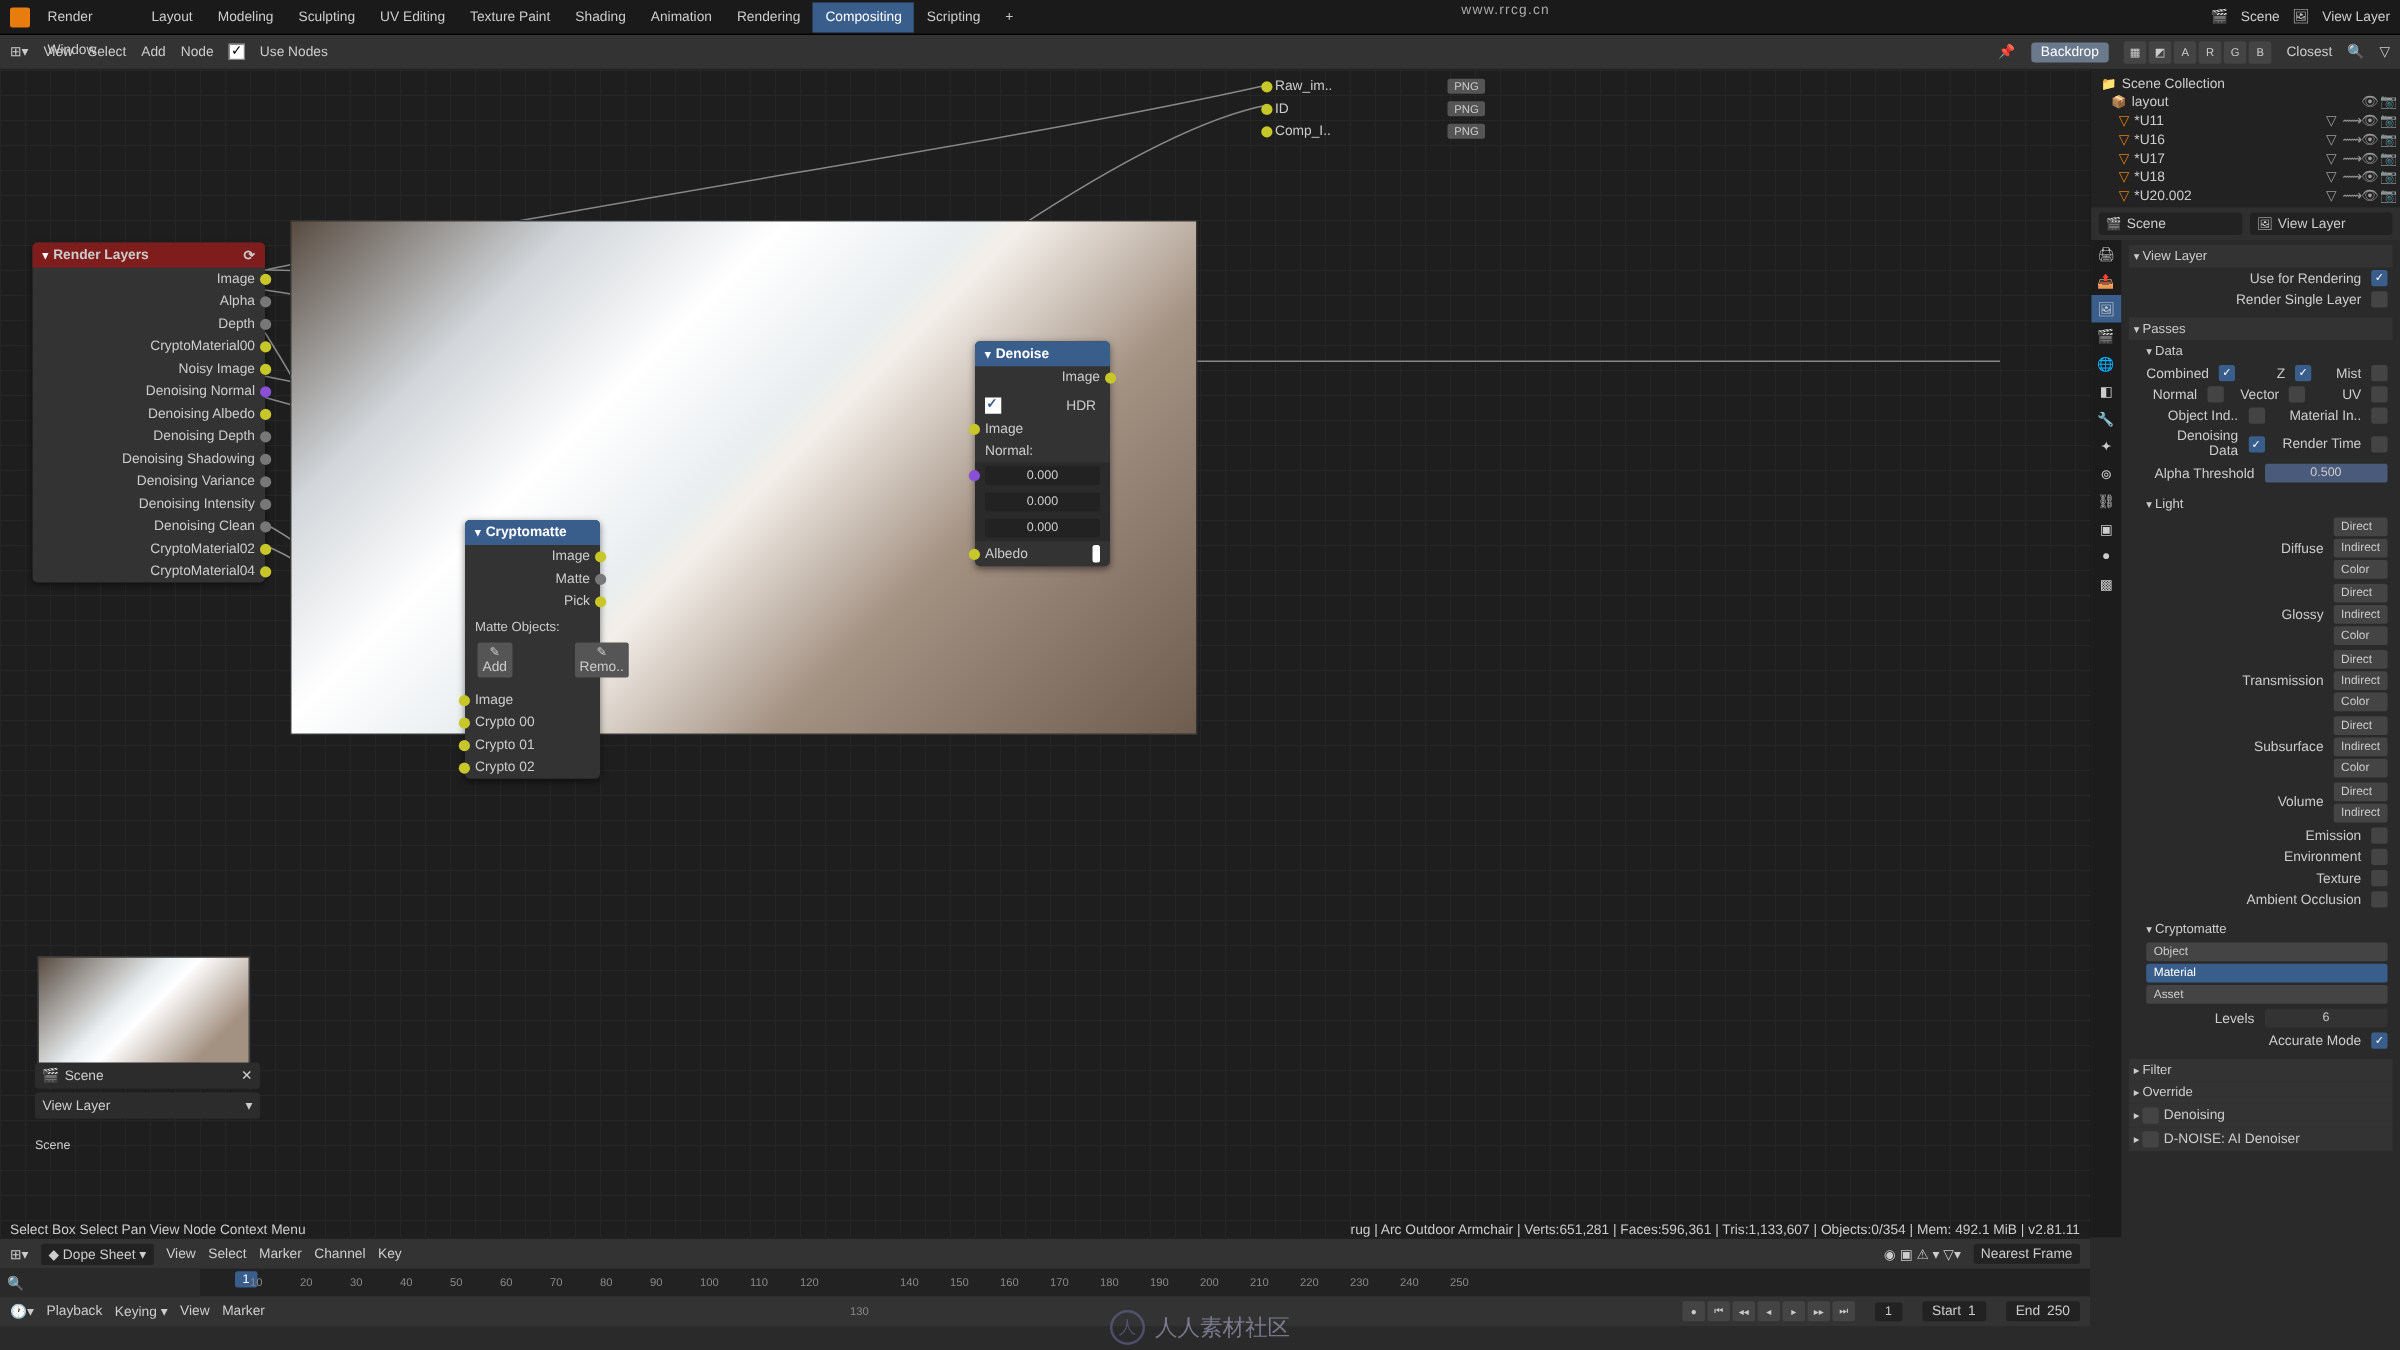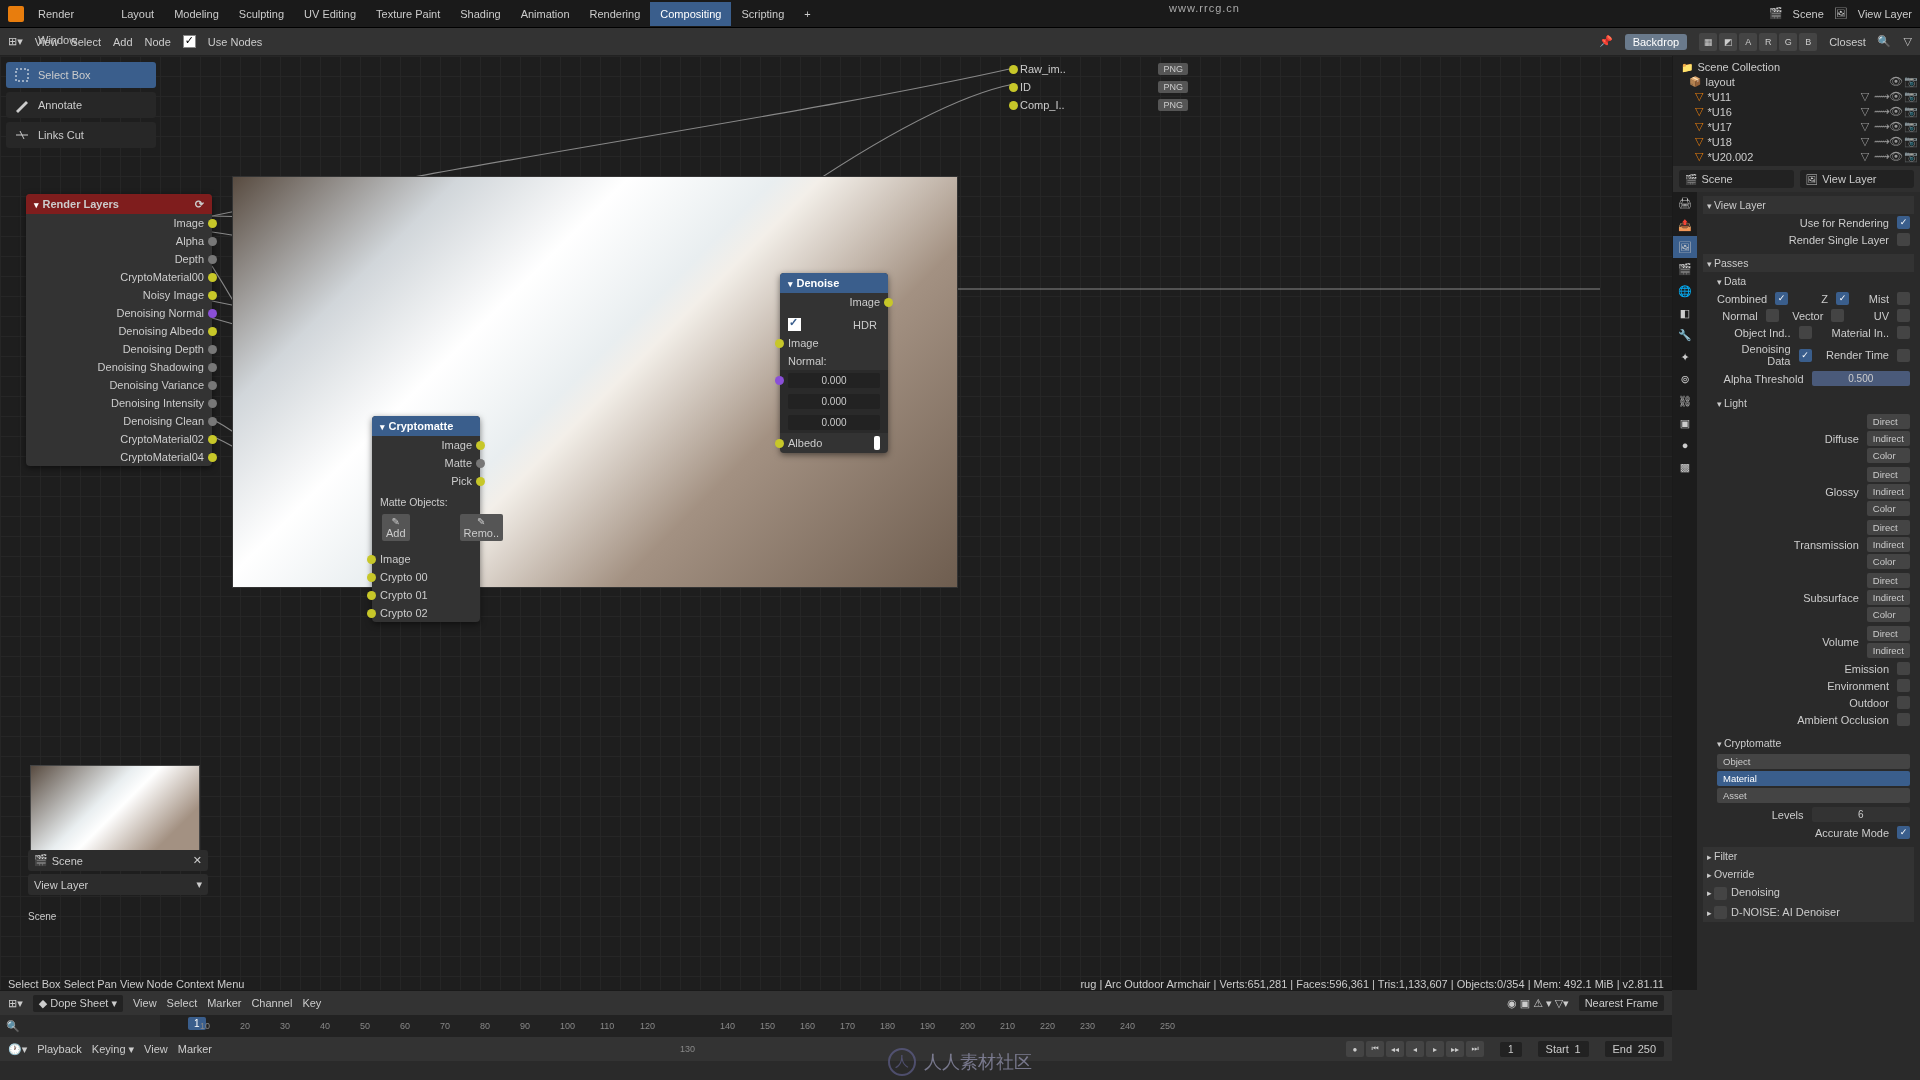--- a/index.html
+++ b/index.html
@@ -181,40 +181,20 @@
       <path d="M212 176 C 380 200, 600 280, 780 280"></path>
       <path d="M888 233 C 1000 233, 1200 233, 1600 233"></path>
       <path d="M212 380 C 300 420, 340 490, 372 490"></path>
       <path d="M212 363 C 300 410, 340 505, 372 505"></path>
       <path d="M212 210 C 300 350, 340 475, 372 475"></path>
       <path d="M480 380 C 700 200, 900 50, 1014 28"></path>
       <path d="M212 245 C 380 280, 600 295, 780 295"></path>
       <path d="M212 262 C 380 310, 600 358, 780 358"></path>
     </svg>
 
-    <div class="toolbox">
-      <div class="tool active">
-          <svg viewBox="0 0 16 16">
-            <rect x="2" y="2" width="12" height="12" fill="none" stroke="#fff" stroke-dasharray="2"></rect>
-          </svg>
-          <span>Select Box</span>
-        </div>
-      <div class="tool">
-          <svg viewBox="0 0 16 16">
-            <path d="M2 14 L12 4 L14 6 L4 16" fill="#ccc"></path>
-          </svg>
-          <span>Annotate</span>
-        </div>
-      <div class="tool">
-          <svg viewBox="0 0 16 16">
-            <path d="M2 8 L14 8 M6 4 L10 12" stroke="#ccc" fill="none"></path>
-          </svg>
-          <span>Links Cut</span>
-        </div>
-    </div>
 
     <div class="preview-img"></div>
     <div class="thumb"></div>
 
     <div class="node" id="n-render">
       <div class="hdr red collapse"><span>Render Layers</span><span style="float:right">⟳</span></div>
       <div class="row r">
           <span>Image</span>
           <span class="sock out y"></span>
         </div>
@@ -542,21 +522,21 @@
             </div>
           <div class="prow">
               <span class="lbl">Emission</span>
               <span class="ck2"></span>
             </div>
           <div class="prow">
               <span class="lbl">Environment</span>
               <span class="ck2"></span>
             </div>
           <div class="prow">
-              <span class="lbl">Outdoor</span>
+              <span class="lbl">Texture</span>
               <span class="ck2"></span>
             </div>
           <div class="prow">
               <span class="lbl">Ambient Occlusion</span>
               <span class="ck2"></span>
             </div>
         </div>
         <div class="sect">
             <div class="sect-h" style="background:#2a2a2a;padding-left:14px;">Cryptomatte</div>
           <div class="prow">

